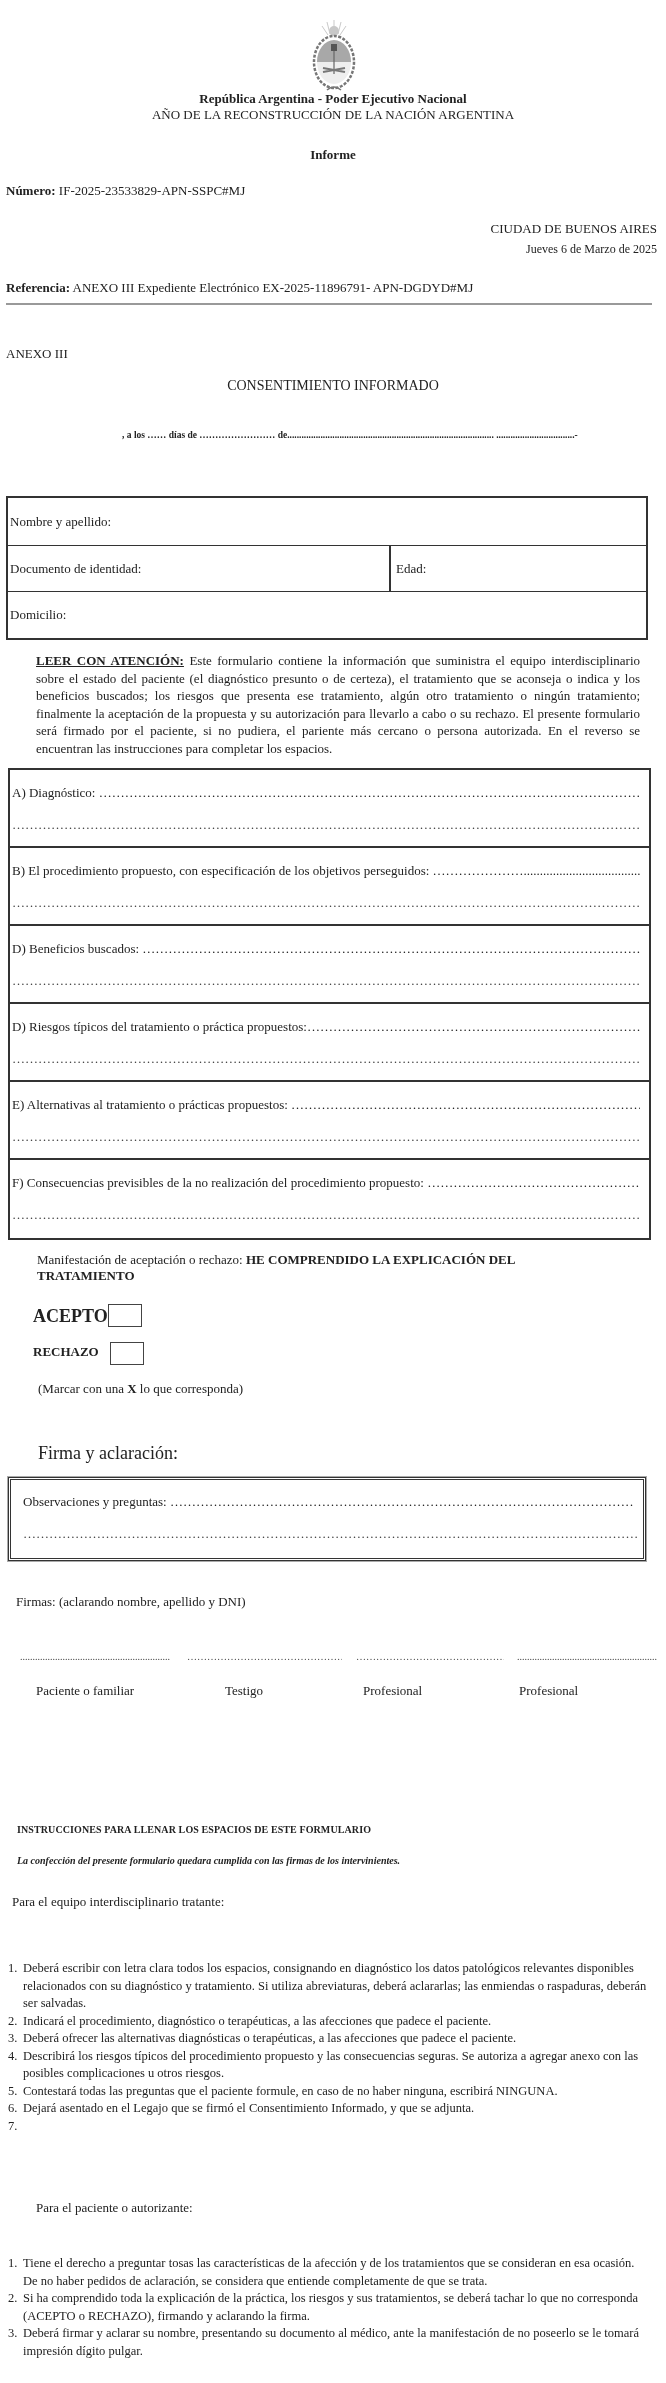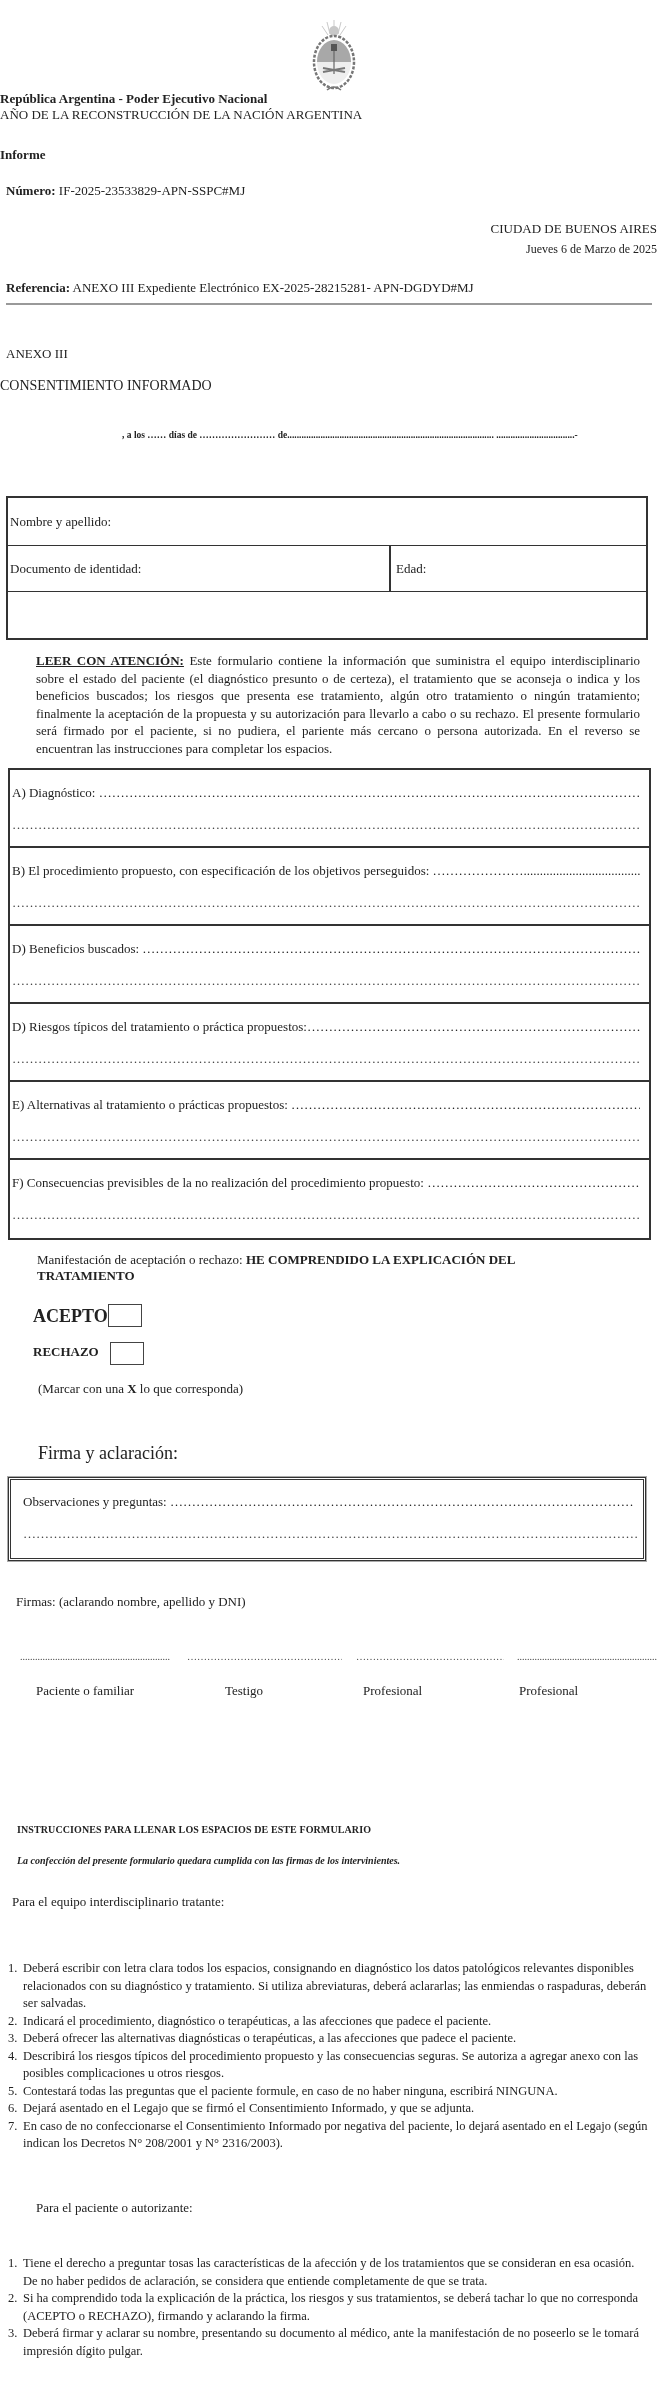--- a/index.html
+++ b/index.html
@@ -1,21 +1,21 @@
 <!DOCTYPE html>
 <html><head>
 <meta charset="utf-8">
 <style>
   html, body { margin: 0; padding: 0; background: #ffffff; }
   body {
     width: 666px; height: 2383px; position: relative; overflow: hidden;
     font-family: "Liberation Serif", "DejaVu Serif", serif; color: #222;
   }
   .abs { position: absolute; }
-  .center { text-align: left; left: 0; width: 666px; }
+  .center { text-align: center; left: 0; width: 666px; }
 
   
   #emblem { left: 299px; top: 18px; width: 70px; height: 78px; }
   #gov-line { top: 91px; font-size: 13px; font-weight: bold; }
   #year-line { top: 107px; font-size: 13px; }
   #informe { top: 147px; font-size: 13px; font-weight: bold; }
   #numero { left: 6px; top: 183px; font-size: 13px; }
   #ciudad { right: 9px; top: 221px; font-size: 13px; text-align: right; }
   #fecha { right: 9px; top: 242px; font-size: 12px; text-align: right; }
   #referencia { left: 6px; top: 280px; font-size: 13px; }
@@ -103,36 +103,39 @@
 <div id="informe" class="abs center">Informe</div>
 
 <div id="numero" class="abs">
   <b>Número:</b>
   <span>IF-2025-23533829-APN-SSPC#MJ</span>
 </div>
 <div id="ciudad" class="abs">CIUDAD DE BUENOS AIRES</div>
 <div id="fecha" class="abs">Jueves 6 de Marzo de 2025</div>
 <div id="referencia" class="abs">
   <b>Referencia:</b>
-  <span>ANEXO III Expediente Electrónico EX-2025-28215281- APN-DGDYD#MJ</span>
+  <span>ANEXO III Expediente Electrónico EX-2025-11896791- APN-DGDYD#MJ</span>
 </div>
 <div id="ref-rule" class="abs"></div>
 
 <div id="anexo" class="abs">ANEXO III</div>
 <div id="consent-title" class="abs center">CONSENTIMIENTO INFORMADO</div>
 <div id="date-line" class="abs">, a los …… días de …………………… de....................................................................................... .................................-</div>
 
 <div id="personal-box" class="abs">
   <div id="row-nombre" class="prow">
     <span style="top:16px">Nombre y apellido:</span>
   </div>
   <div id="row-doc" class="prow">
     <span style="top:15px">Documento de identidad:</span>
     <div id="doc-divider"></div>
     <span style="top:15px; left:388px">Edad:</span>
+  </div>
+  <div id="row-dom" class="prow">
+    <span style="top:15px">Domicilio:</span>
   </div>
 </div>
 
 <div id="notice" class="abs">
   <span class="lead">LEER CON ATENCIÓN:</span><span> Este formulario contiene la información que suministra el equipo interdisciplinario sobre el estado del paciente (el diagnóstico presunto o de certeza), el tratamiento que se aconseja o indica y los beneficios buscados; los riesgos que presenta ese tratamiento, algún otro tratamiento o ningún tratamiento; finalmente la aceptación de la propuesta y su autorización para llevarlo a cabo o su rechazo. El presente formulario será firmado por el paciente, si no pudiera, el pariente más cercano o persona autorizada. En el reverso se encuentran las instrucciones para completar los espacios.</span>
 </div>
 
 <div id="questions" class="abs">
   <div class="qbox">
     <div class="qlabel">A) Diagnóstico: ………………………………………………………………………………………………………………………………………………………</div>
@@ -192,21 +195,21 @@
 <div id="instr-sub" class="abs">La confección del presente formulario quedara cumplida con las firmas de los intervinientes.</div>
 <div id="team-title" class="abs">Para el equipo interdisciplinario tratante:</div>
 
 <div id="team-list" class="olist">
   <div class="item"><span class="num">1.</span><span>Deberá escribir con letra clara todos los espacios, consignando en diagnóstico los datos patológicos relevantes disponibles relacionados con su diagnóstico y tratamiento. Si utiliza abreviaturas, deberá aclararlas; las enmiendas o raspaduras, deberán ser salvadas.</span></div>
   <div class="item"><span class="num">2.</span><span>Indicará el procedimiento, diagnóstico o terapéuticas, a las afecciones que padece el paciente.</span></div>
   <div class="item"><span class="num">3.</span><span>Deberá ofrecer las alternativas diagnósticas o terapéuticas, a las afecciones que padece el paciente.</span></div>
   <div class="item"><span class="num">4.</span><span>Describirá los riesgos típicos del procedimiento propuesto y las consecuencias seguras. Se autoriza a agregar anexo con las posibles complicaciones u otros riesgos.</span></div>
   <div class="item"><span class="num">5.</span><span>Contestará todas las preguntas que el paciente formule, en caso de no haber ninguna, escribirá NINGUNA.</span></div>
   <div class="item"><span class="num">6.</span><span>Dejará asentado en el Legajo que se firmó el Consentimiento Informado, y que se adjunta.</span></div>
-  <div class="item"><span class="num">7.</span><span>En caso de no confeccionarse el Consentimiento Informado por negativa del paciente, lo dejará asentado en el Legajo (según indican los Decretos N° 208/2001 y N° 2316/2003).</span></div>
+  <div class="item"><span class="num">7.</span></div>
 </div>
 
 <div id="patient-title" class="abs">Para el paciente o autorizante:</div>
 <div id="patient-list" class="olist">
   <div class="item"><span class="num">1.</span><span>Tiene el derecho a preguntar tosas las características de la afección y de los tratamientos que se consideran en esa ocasión. De no haber pedidos de aclaración, se considera que entiende completamente de que se trata.</span></div>
   <div class="item"><span class="num">2.</span><span>Si ha comprendido toda la explicación de la práctica, los riesgos y sus tratamientos, se deberá tachar lo que no corresponda (ACEPTO o RECHAZO), firmando y aclarando la firma.</span></div>
   <div class="item"><span class="num">3.</span><span>Deberá firmar y aclarar su nombre, presentando su documento al médico, ante la manifestación de no poseerlo se le tomará impresión dígito pulgar.</span></div>
 </div>
 
 </body></html>

